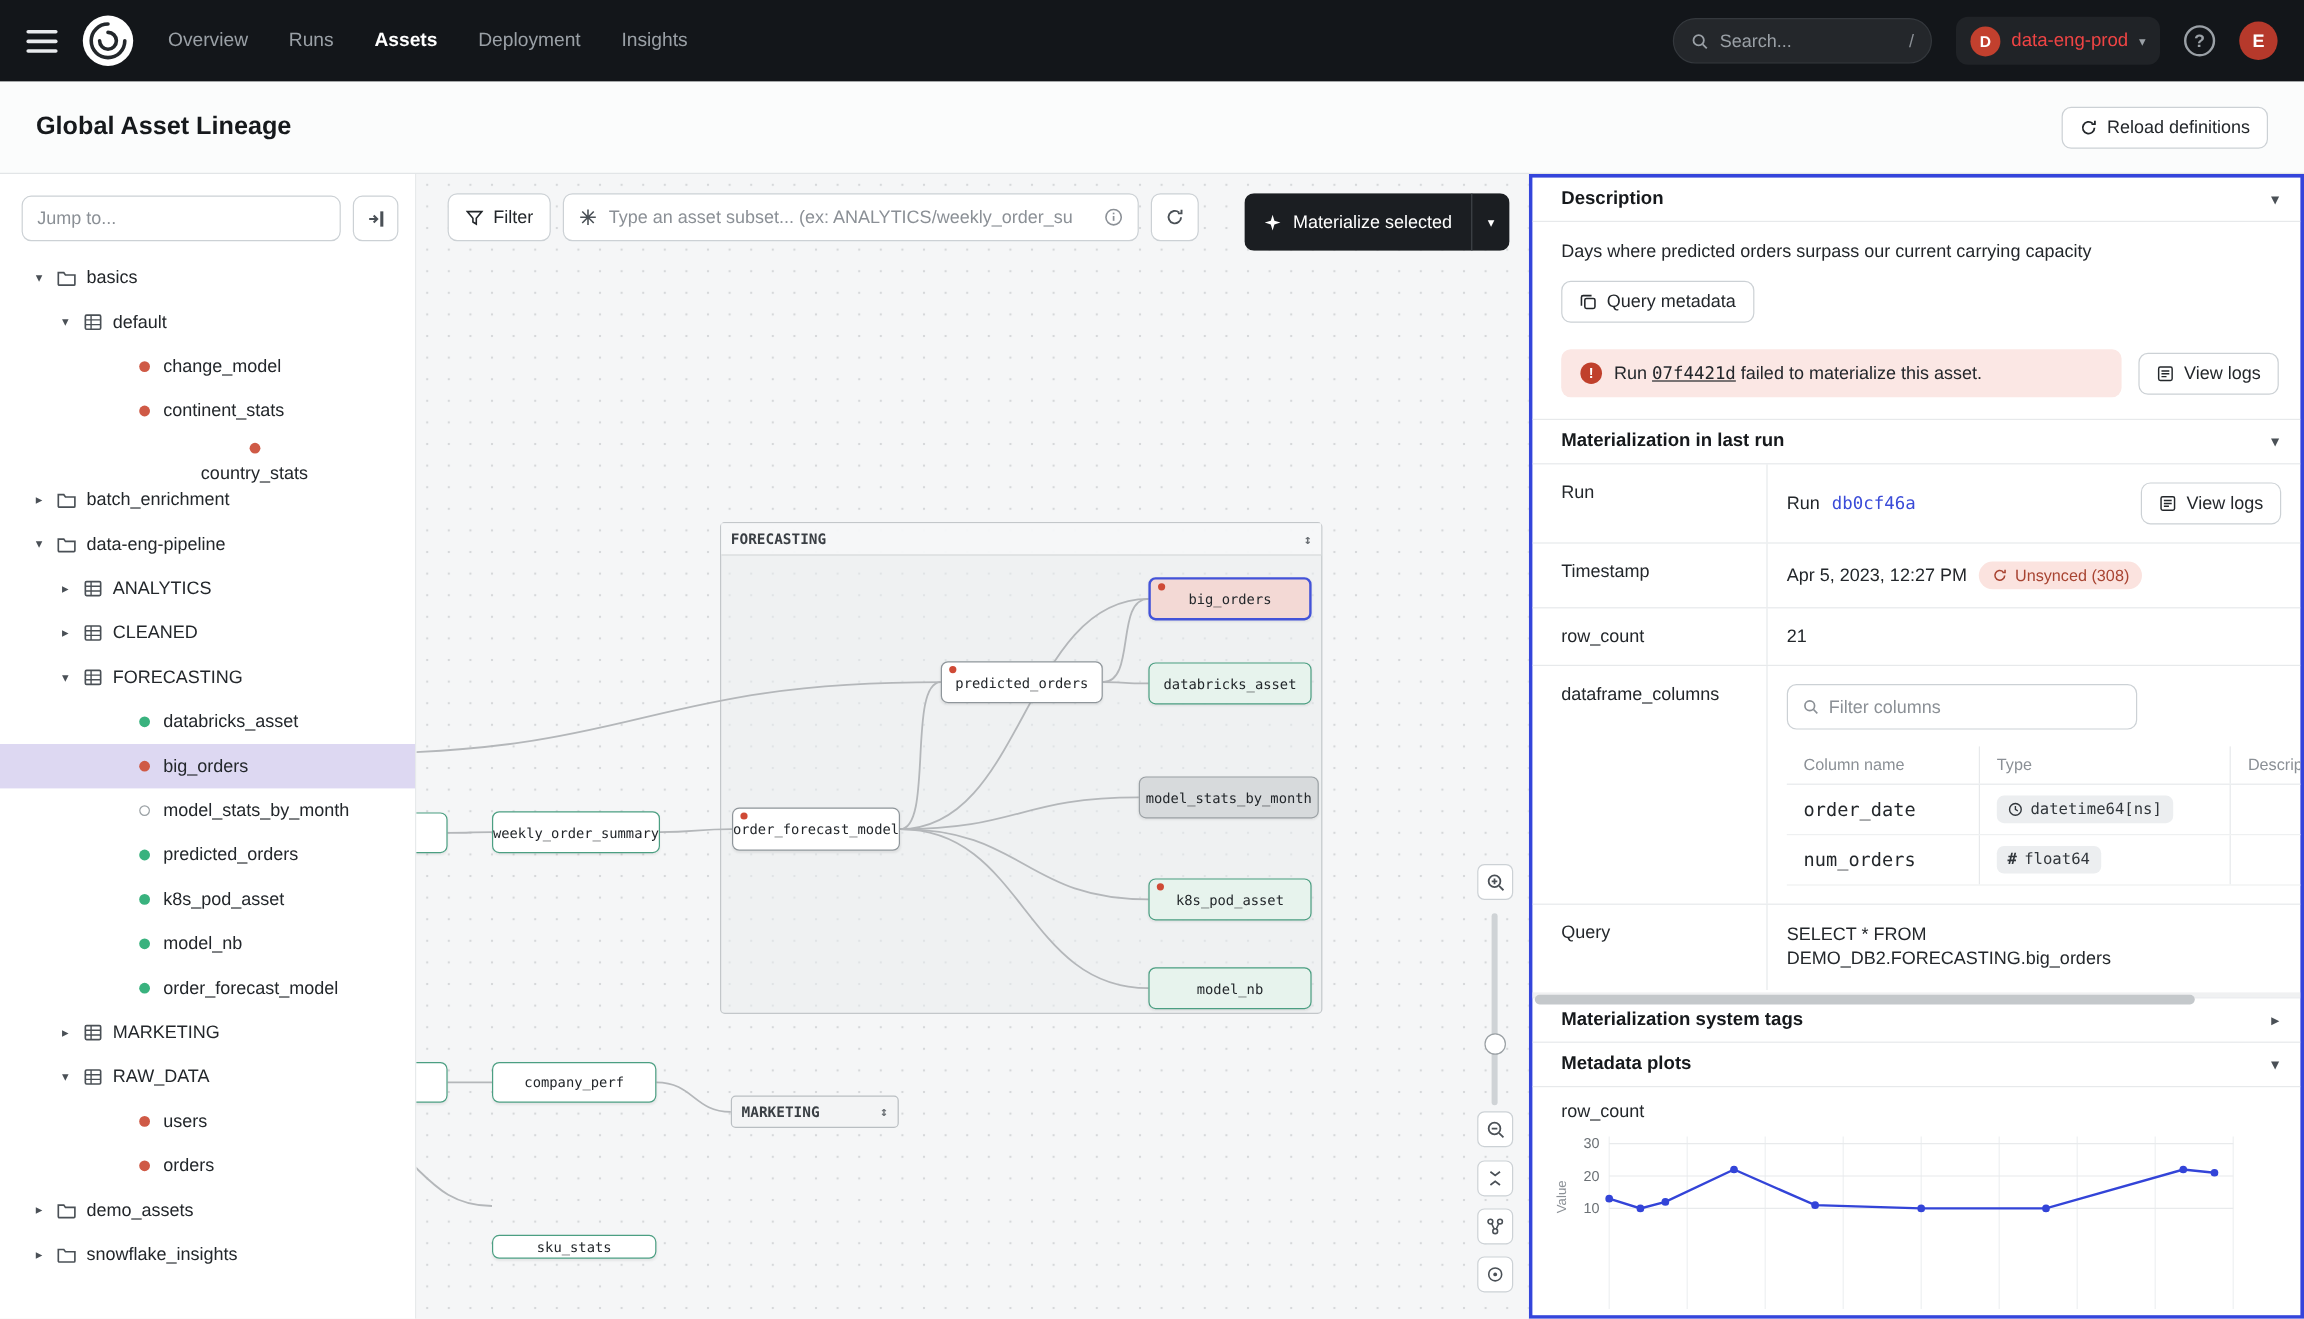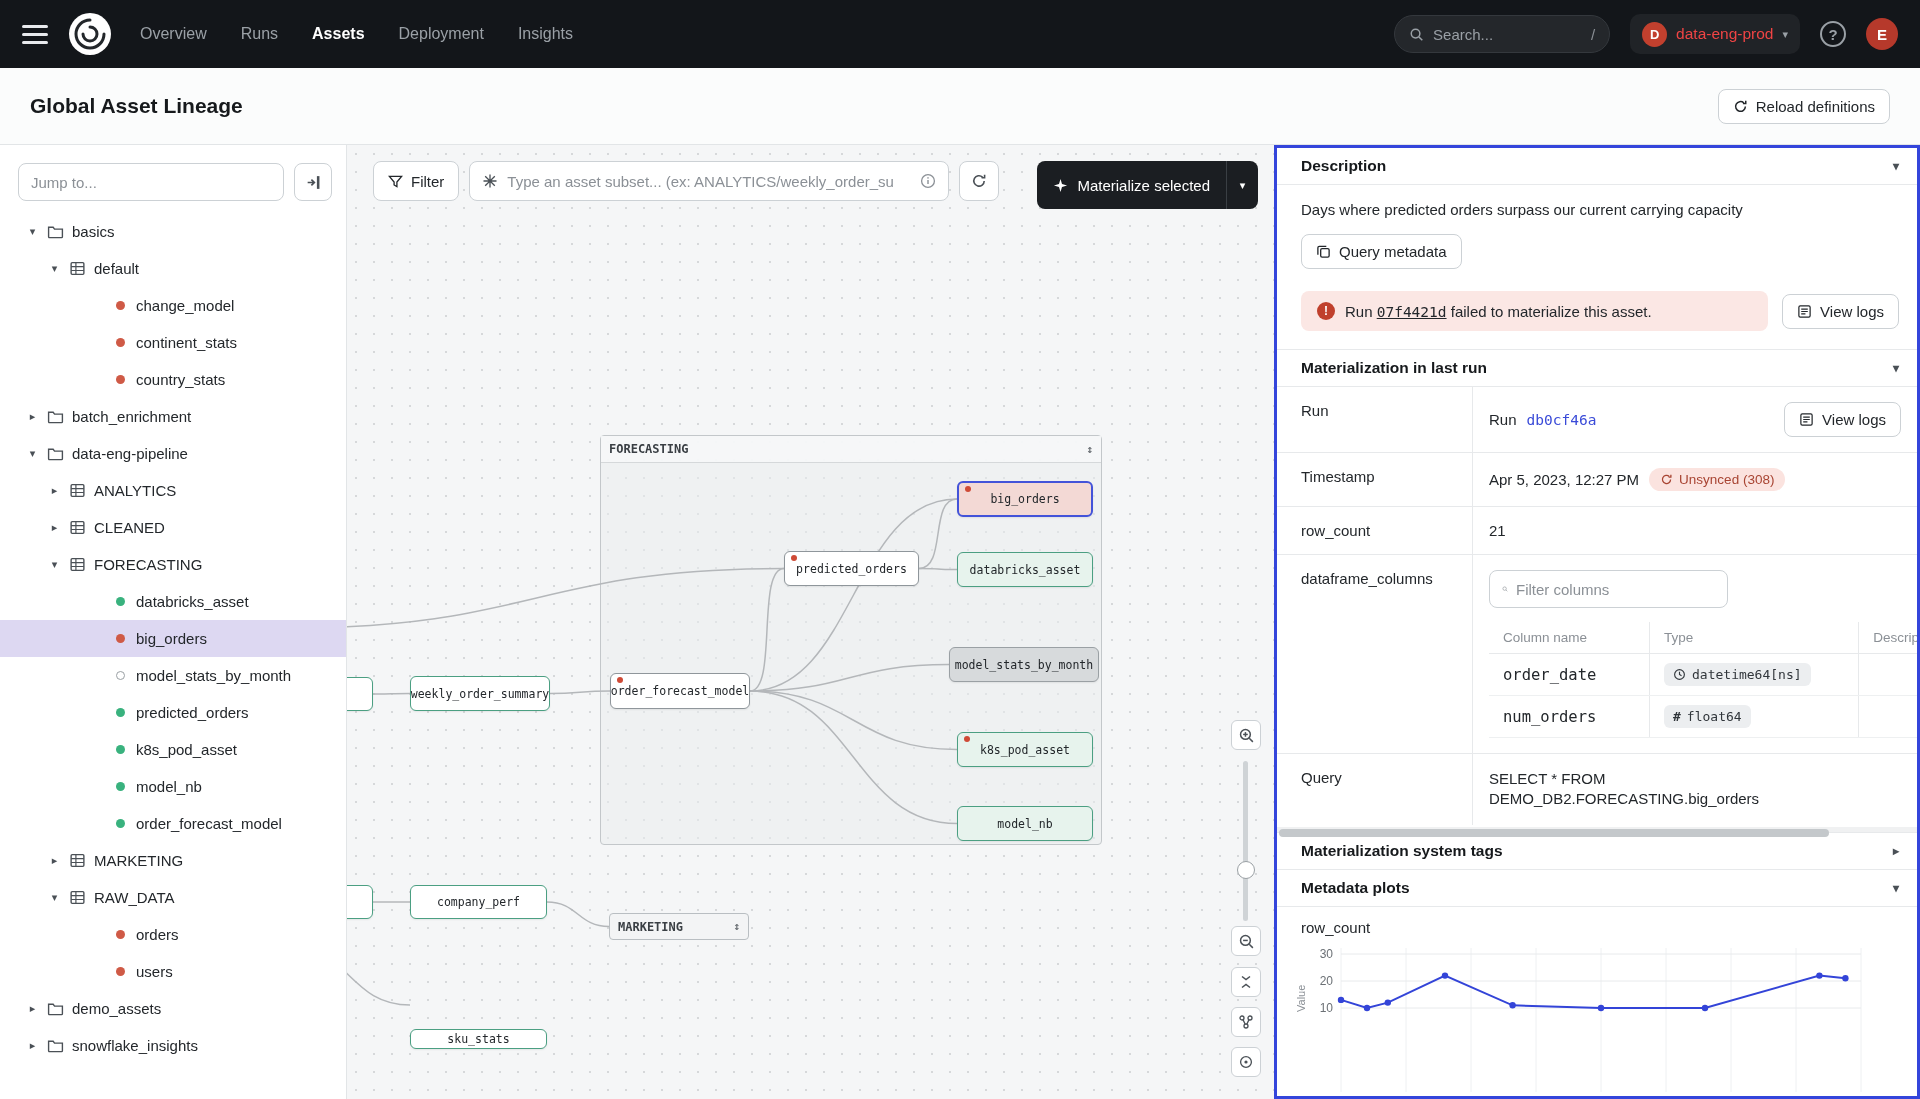--- a/index.html
+++ b/index.html
@@ -118,21 +118,21 @@
     font-size:12px; font-weight:700; display:flex; align-items:center; justify-content:center; }
   .run-link { text-decoration:underline; cursor:pointer; color:#23272b; font-family:"DejaVu Sans Mono", monospace; font-size:14.5px; }
   .kv { display:flex; border-top:1px solid #e7e9eb; }
   .kv-label { width:196px; flex:none; border-right:1px solid #e7e9eb; padding:15px 12px 15px 24px; font-size:15px; }
   .kv-value { flex:1; padding:15px 16px; font-size:15px; display:flex; align-items:center; gap:10px; }
   .kv-value.block { display:block; }
   .runid { font-family:"DejaVu Sans Mono", monospace; color:#3a4bd8; font-size:14.5px; }
   .push { margin-left:auto; }
   .badge-unsynced { display:inline-flex; align-items:center; gap:6px; background:#fbe3df; color:#a84432;
     border-radius:999px; padding:4px 11px; font-size:13.5px; }
-  .filter-input { width:239px; height:38px; border:1px solid #ccd1d5; border-radius:8px; display:flex;
+  .filter-input { width:292px; height:38px; border:1px solid #ccd1d5; border-radius:8px; display:flex;
     align-items:center; gap:8px; padding:0 12px; }
   .filter-input input { flex:1; border:none; outline:none; font-size:15px; background:transparent; color:#23272b; }
   .filter-input input::placeholder { color:#8b9096; }
   table.cols { border-collapse:collapse; margin-top:14px; min-width:560px; }
   table.cols th { font-size:13.5px; color:#8b9096; font-weight:400; text-align:left; padding:8px 14px;
     border-bottom:1px solid #e7e9eb; }
   table.cols td { padding:9px 14px; border-bottom:1px solid #eef0f1; }
   table.cols th + th, table.cols td + td { border-left:1px solid #e7e9eb; }
   .cname { font-family:"DejaVu Sans Mono", monospace; font-size:15.5px; }
   .type-badge { display:inline-flex; align-items:center; gap:6px; background:#eceef0; border-radius:6px;
@@ -224,21 +224,21 @@
         <div class="tree-row" style="padding-left: 92px;">
           <span class="arrow"></span>
           <span class="dot red"></span>
           <span class="tree-label">change_model</span>
         </div>
         <div class="tree-row" style="padding-left: 92px;">
           <span class="arrow"></span>
           <span class="dot red"></span>
           <span class="tree-label">continent_stats</span>
         </div>
-        <div class="tree-row" style="padding-left: 92px;">
+        <div class="tree-row" style="padding-left: 92px; flex-direction: column;">
           <span class="arrow"></span>
           <span class="dot red"></span>
           <span class="tree-label">country_stats</span>
         </div>
         <div class="tree-row" style="padding-left: 26px;">
           <span class="arrow">▸</span>
           <svg class="ticon" width="17" height="17" viewBox="0 0 16 16">
             <path d="M1.5 4 h4.3 l1.3 1.8 H14.5 v7.2 a0.8 0.8 0 0 1 -0.8 0.8 H2.3 a0.8 0.8 0 0 1 -0.8 -0.8 z" fill="none" stroke="#4a5056" stroke-width="1.3"></path>
           </svg>
           <span class="tree-label">batch_enrichment</span>
@@ -321,26 +321,26 @@
           <span class="arrow">▾</span>
           <svg class="ticon" width="17" height="17" viewBox="0 0 16 16">
             <rect x="2" y="2.5" width="12" height="11" rx="1" fill="none" stroke="#4a5056" stroke-width="1.3"></rect>
             <path d="M2 6.2 h12 M2 9.9 h12 M6.5 2.5 v11" stroke="#4a5056" stroke-width="1.1"></path>
           </svg>
           <span class="tree-label">RAW_DATA</span>
         </div>
         <div class="tree-row" style="padding-left: 92px;">
           <span class="arrow"></span>
           <span class="dot red"></span>
+          <span class="tree-label">users</span>
+        </div>
+        <div class="tree-row" style="padding-left: 92px;">
+          <span class="arrow"></span>
+          <span class="dot red"></span>
           <span class="tree-label">orders</span>
-        </div>
-        <div class="tree-row" style="padding-left: 92px;">
-          <span class="arrow"></span>
-          <span class="dot red"></span>
-          <span class="tree-label">users</span>
         </div>
         <div class="tree-row" style="padding-left: 26px;">
           <span class="arrow">▸</span>
           <svg class="ticon" width="17" height="17" viewBox="0 0 16 16">
             <path d="M1.5 4 h4.3 l1.3 1.8 H14.5 v7.2 a0.8 0.8 0 0 1 -0.8 0.8 H2.3 a0.8 0.8 0 0 1 -0.8 -0.8 z" fill="none" stroke="#4a5056" stroke-width="1.3"></path>
           </svg>
           <span class="tree-label">demo_assets</span>
         </div>
         <div class="tree-row" style="padding-left: 26px;">
           <span class="arrow">▸</span>

